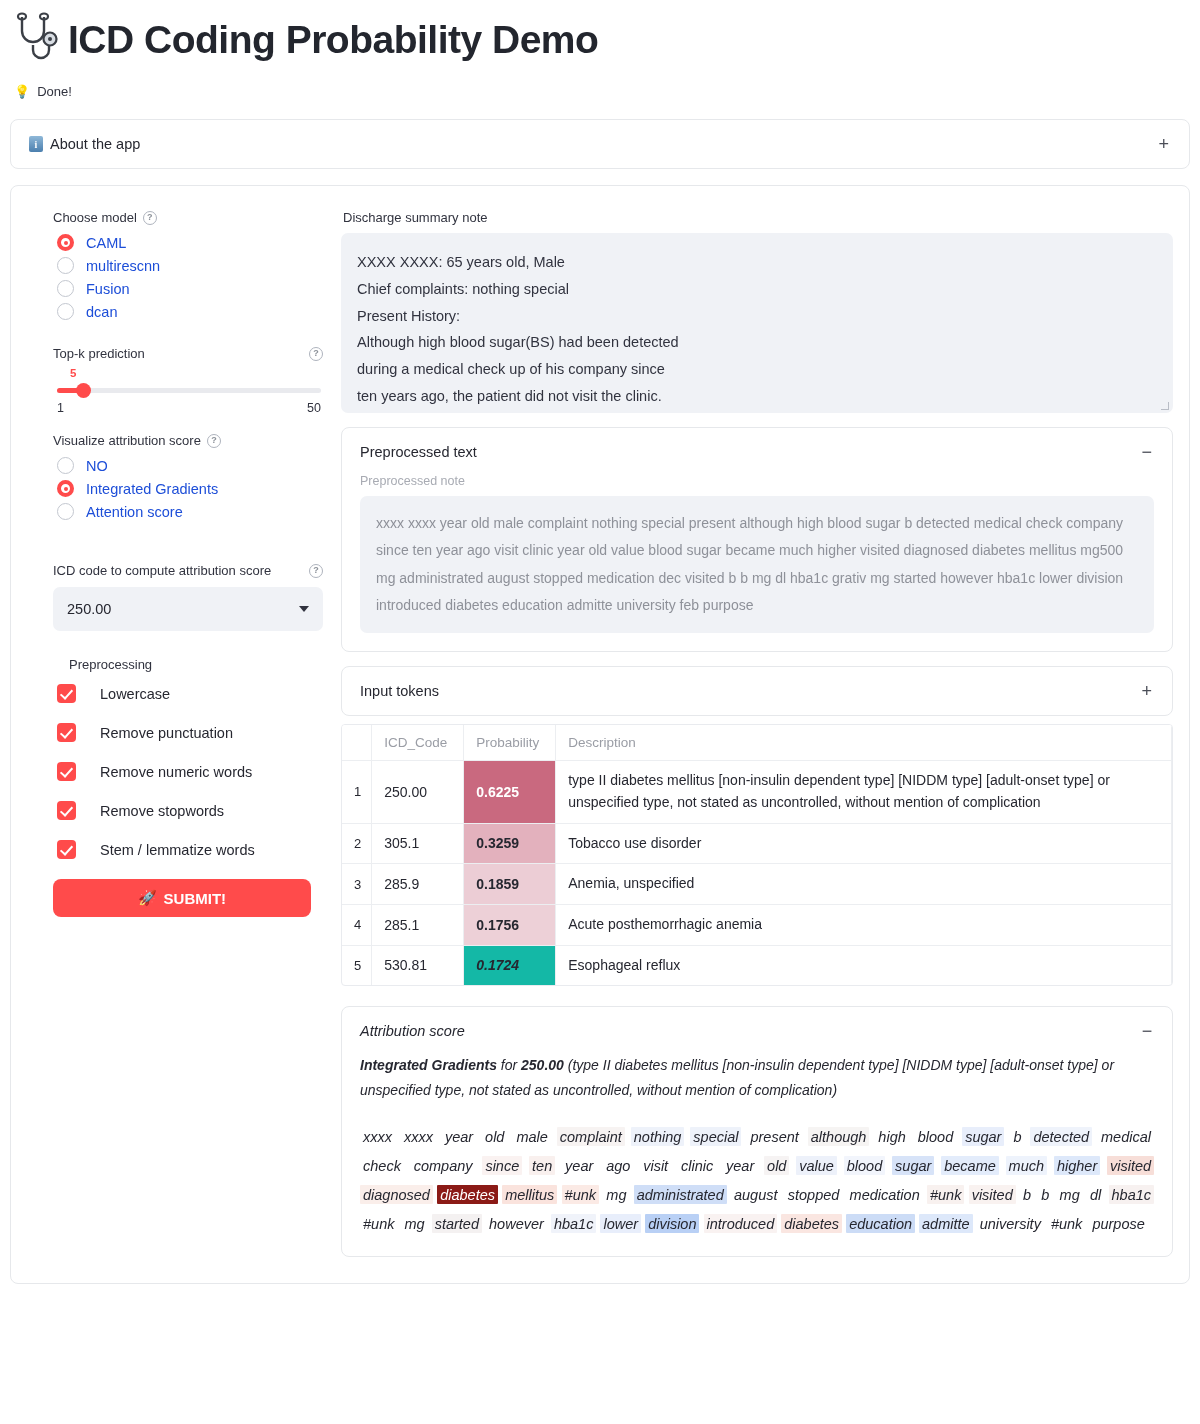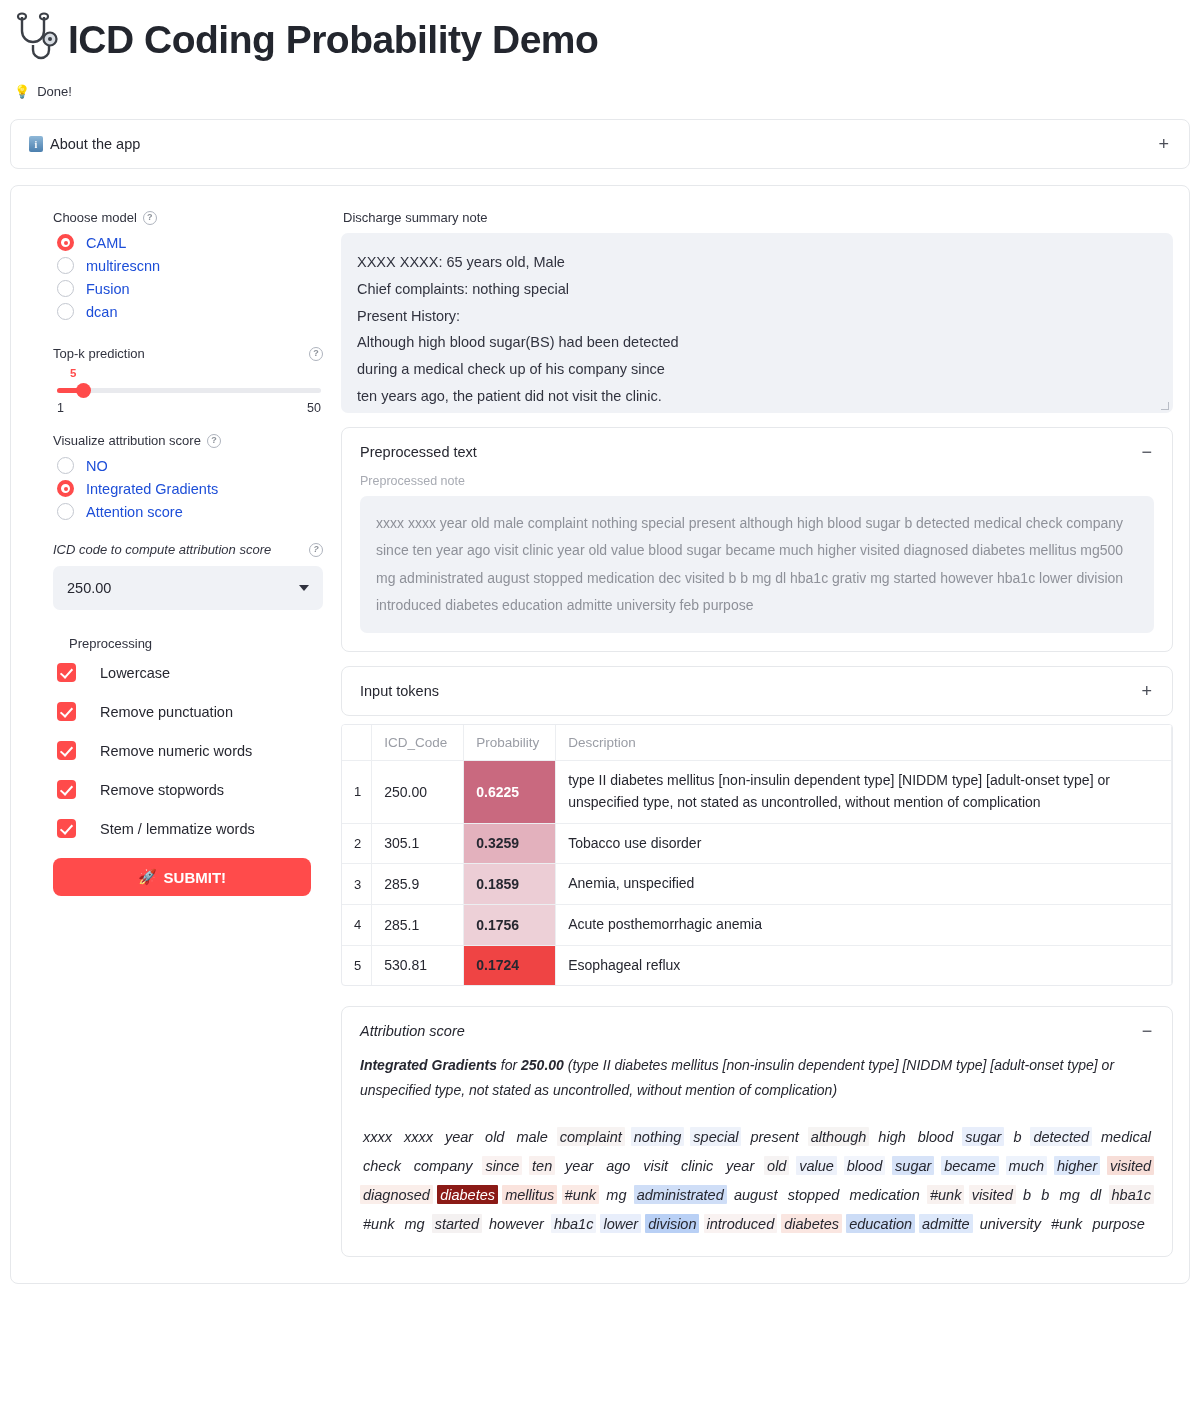--- a/index.html
+++ b/index.html
@@ -316,21 +316,21 @@
     </div>
     <div class="radio-row">
       <span class="radio checked"></span>
       <span class="radio-label">Integrated Gradients</span>
     </div>
     <div class="radio-row">
       <span class="radio"></span>
       <span class="radio-label">Attention score</span>
     </div>
 
-    <div class="field-label spread" style="margin-top:22px;font-style:italic;">
+    <div class="field-label spread" style="margin-top:43px;">
       <span>ICD code to compute attribution score</span>
       <span class="help-icon">?</span>
     </div>
 
     <div class="select-box">
       <span>250.00</span>
       <span class="caret"></span>
     </div>
 
     <div class="section-label">Preprocessing</div>
@@ -428,21 +428,21 @@
           </tr>
           <tr>
             <td class="idx">4</td>
             <td class="c-code">285.1</td>
             <td class="c-prob" style="background:#edd0d7;">0.1756</td>
             <td class="c-desc">Acute posthemorrhagic anemia</td>
           </tr>
           <tr>
             <td class="idx">5</td>
             <td class="c-code">530.81</td>
-            <td class="c-prob" style="background:#ef4444;">0.1724</td>
+            <td class="c-prob" style="background:#14b8a6;font-style:italic;">0.1724</td>
             <td class="c-desc">Esophageal reflux</td>
           </tr>
         </tbody>
       </table>
     </div>
 
     <div class="inner-expander" style="margin-top:20px;font-style:italic;">
       <div class="inner-head">
         <span>Attribution score</span>
         <span class="expander-toggle">−</span>

